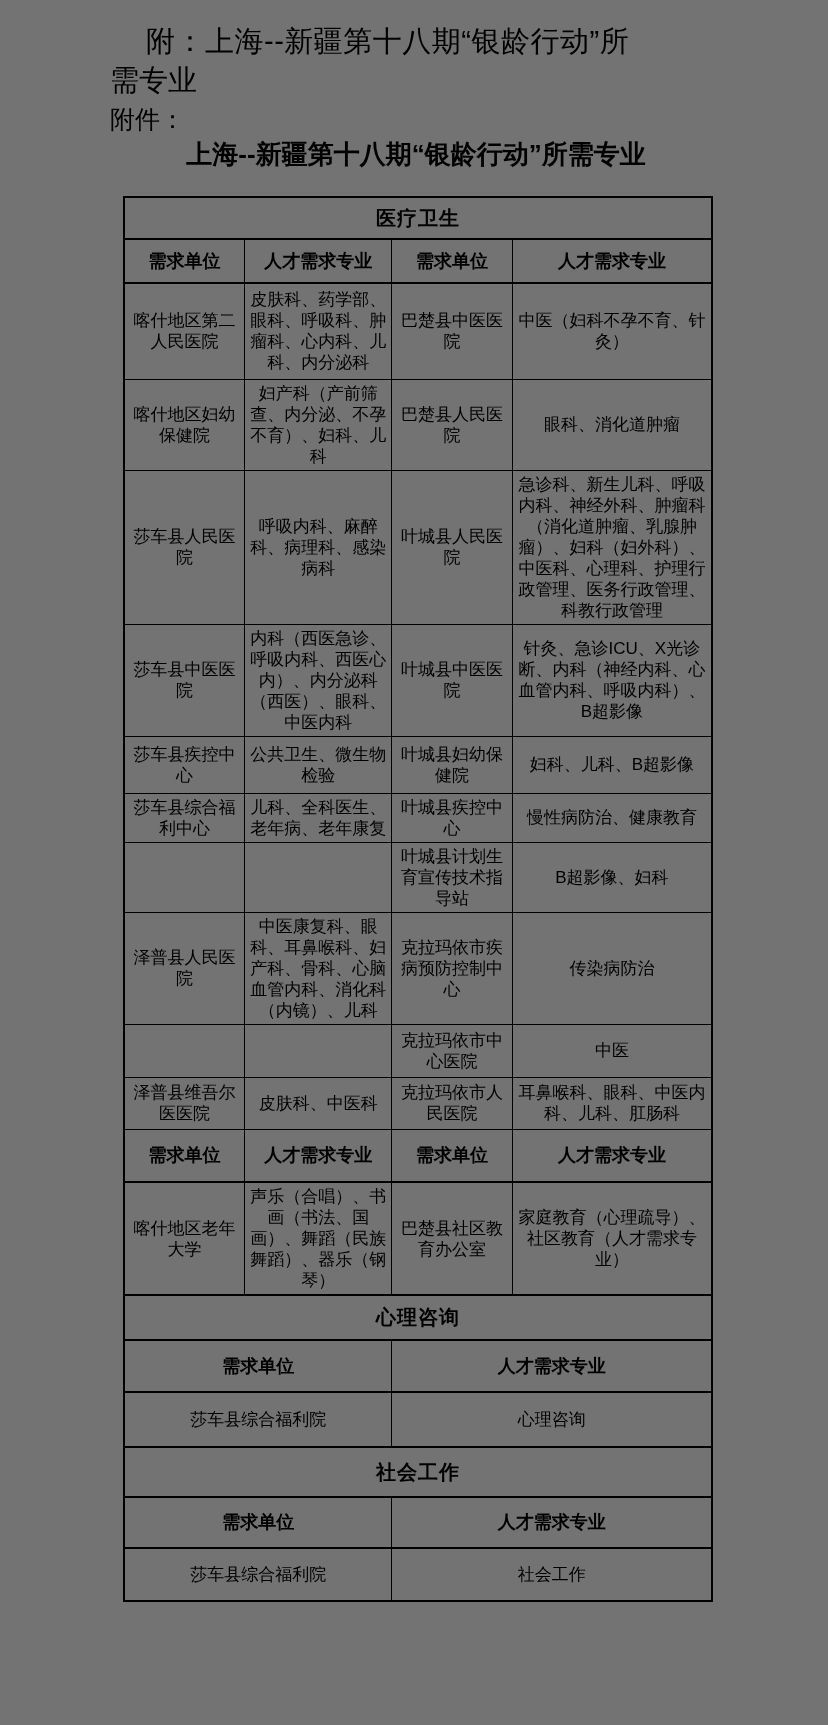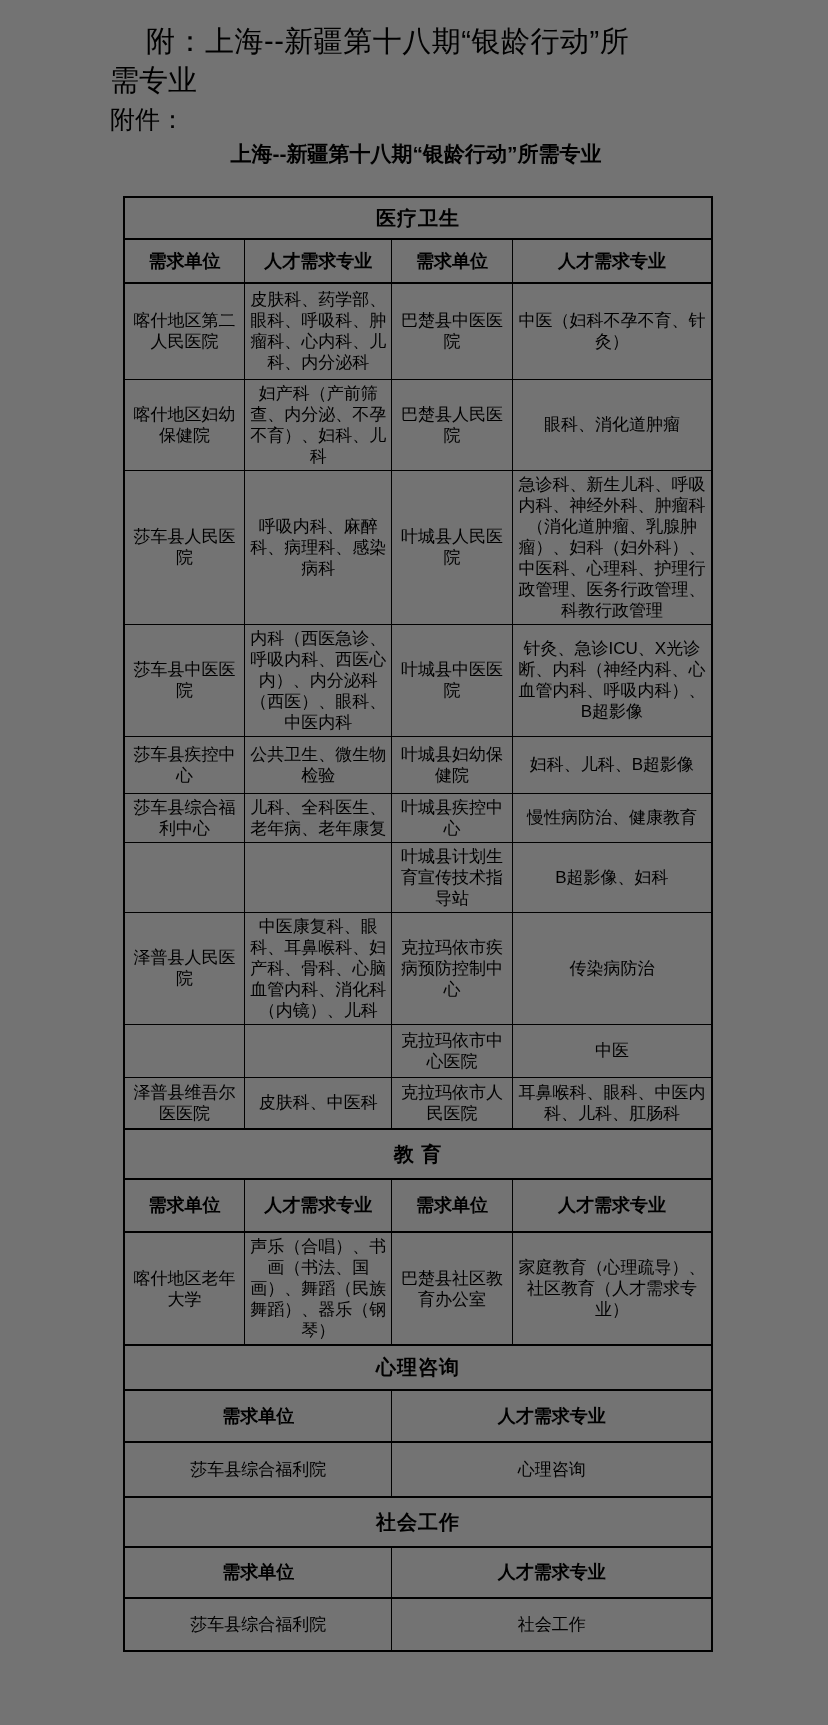--- a/index.html
+++ b/index.html
@@ -32,21 +32,21 @@
     font-weight: 400;
     line-height: 39px;
   }
   .attach-label {
     font-size: 25px;
     font-weight: 400;
     line-height: 34px;
     margin-top: 2px;
   }
   .subtitle {
-    font-size: 21px;
+    font-size: 26px;
     font-weight: 700;
     line-height: 28px;
     width: 586px;
     margin-left: 13px;
     text-align: center;
     margin-top: 4px;
   }
   table.needs-table {
     border-collapse: collapse;
     table-layout: fixed;
@@ -165,23 +165,20 @@
       <td>克拉玛依市中心医院</td>
       <td>中医</td>
     </tr>
     <tr style="height:52px;">
       <td>泽普县维吾尔医医院</td>
       <td>皮肤科、中医科</td>
       <td>克拉玛依市人民医院</td>
       <td>耳鼻喉科、眼科、中医内科、儿科、肛肠科</td>
     </tr>
 
-    <tr class="section-row" style="height:50px;">
-      <td colspan="4">教 育</td>
-    </tr>
     <tr class="header-row" style="height:53px;">
       <td>需求单位</td>
       <td>人才需求专业</td>
       <td>需求单位</td>
       <td>人才需求专业</td>
     </tr>
     <tr style="height:105px;">
       <td>喀什地区老年大学</td>
       <td>声乐（合唱）、书画（书法、国画）、舞蹈（民族舞蹈）、器乐（钢琴）</td>
       <td>巴楚县社区教育办公室</td>

